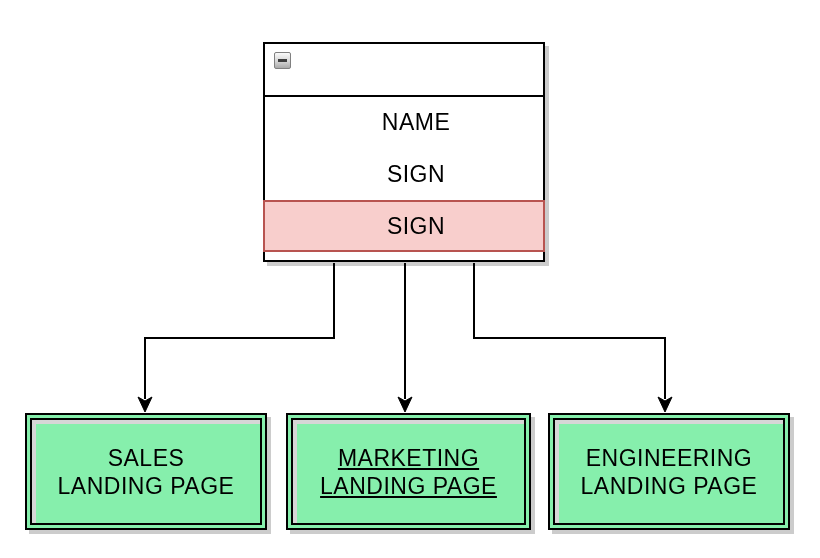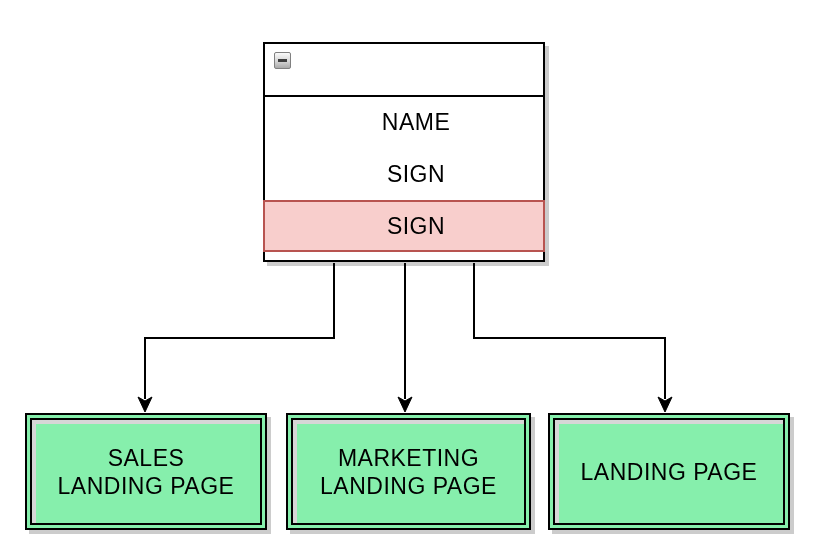--- a/index.html
+++ b/index.html
@@ -49,21 +49,21 @@
     box-sizing:border-box; padding:3px;
   }
   .landing-inner {
     width:100%; height:100%; border:2px solid #000; box-sizing:border-box;
     box-shadow:inset 4px 4px 0 0 #d6d6d6;
     display:flex; flex-direction:column; align-items:center; justify-content:center;
     text-align:center; font-size:23px; letter-spacing:0.5px; line-height:28px;
     background:transparent;
   }
   .box-sales       { left:25px;  width:242px; }
-  .box-marketing   { left:286px; width:245px; }
+  .box-marketing   { left:286px; width:245px;text-decoration:underline; }
   .box-engineering { left:548px; width:242px; }
 </style>
 </head>
 <body>
 
 <div class="canvas">
 
   <div class="signup-table">
     <div class="tbl-header">
       <span class="collapse-btn">
@@ -102,17 +102,18 @@
 
   <div class="landing-box box-marketing">
     <div class="landing-inner">
       <span>MARKETING</span>
       <span>LANDING PAGE</span>
     </div>
   </div>
 
   <div class="landing-box box-engineering">
     <div class="landing-inner">
+      <span>ENGINEERING</span>
       <span>LANDING PAGE</span>
     </div>
   </div>
 
 </div>
 
 </body></html>

